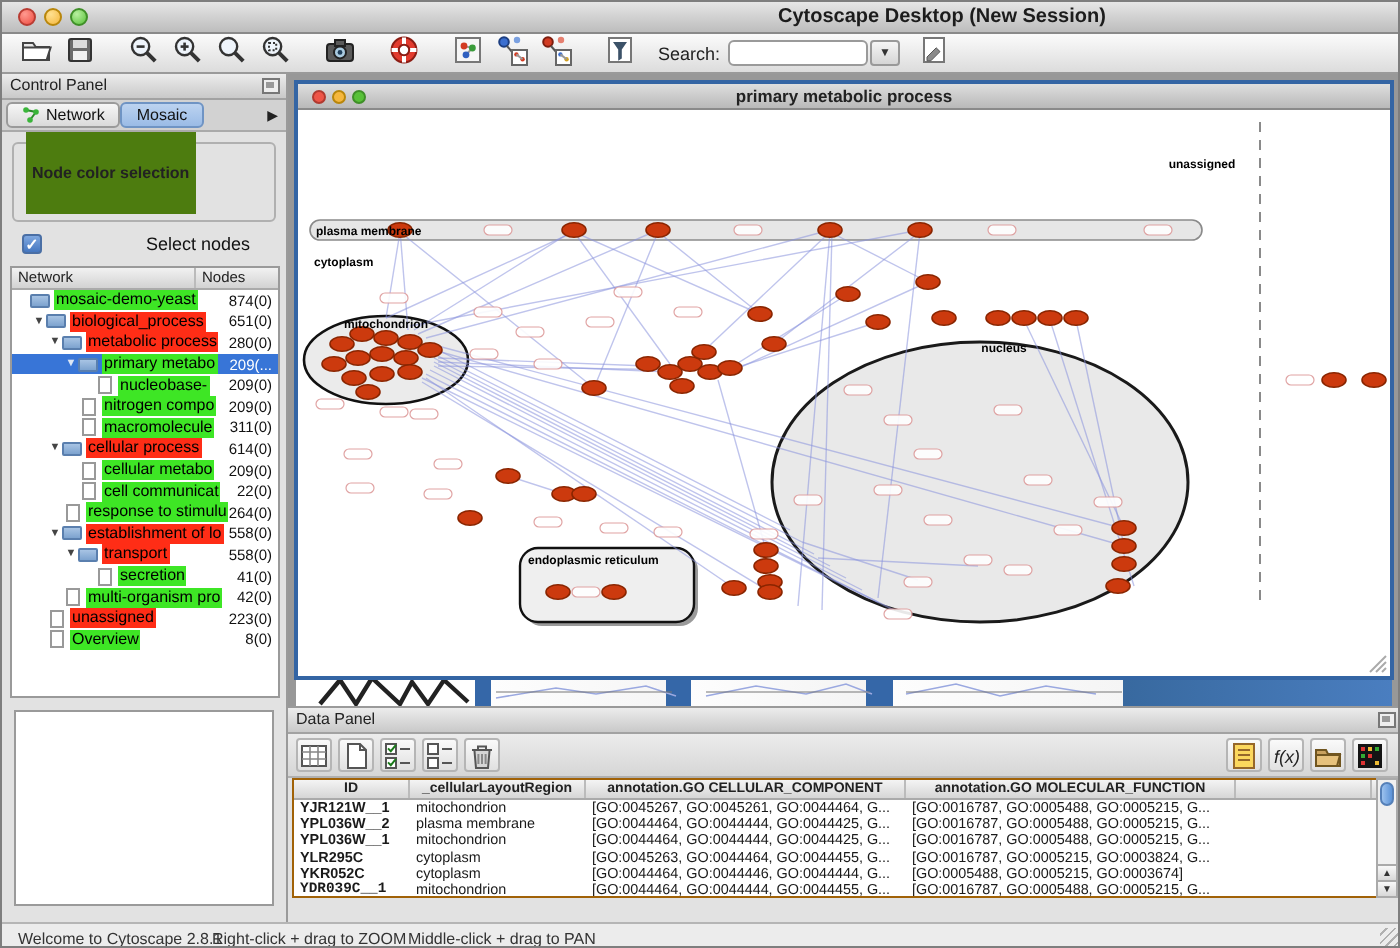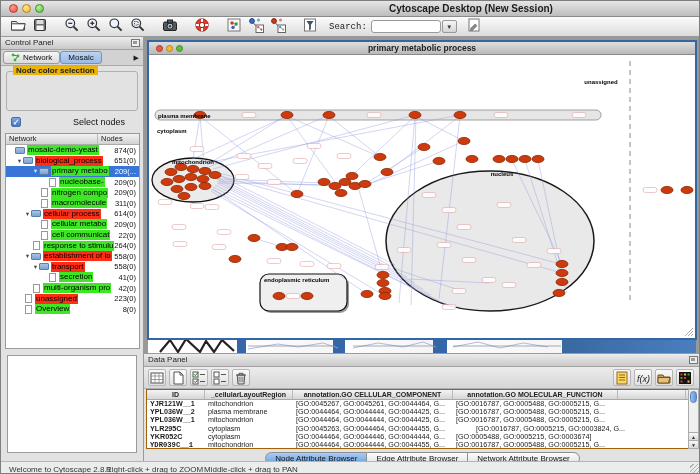--- a/index.html
+++ b/index.html
@@ -14,38 +14,38 @@
   #tl-min   { left:21px; background:radial-gradient(circle at 35% 30%,#ffe090,#f5b73e); border:1px solid #b8860b;}
   #tl-zoom  { left:34px; background:radial-gradient(circle at 35% 30%,#b8f0a0,#58c138); border:1px solid #3f8f28;}
   #win-title { position:absolute; left:388px; top:2px; font-size:10px; font-weight:bold; color:#1c1c1c; }
 
   
   #main-toolbar { position:absolute; left:0; top:16px; width:700px; height:20px;
     background:linear-gradient(#fbfbfb,#dcdcdc); border-bottom:1px solid #9a9a9a;
     display:flex; align-items:center; padding-left:6px; }
   .tb-icon { width:18px; height:18px; margin:0 2px; display:inline-flex; align-items:center; justify-content:center; }
   .tb-sep { width:1px; height:14px; background:#bbb; margin:0 5px; }
-  #search-label { font-size:9px; color:#222; margin:0 4px 0 8px;font-family:Liberation Mono, monospace; }
+  #search-label { font-size:9px; color:#222; margin:0 4px 0 8px; }
   #search-input { width:70px; height:13px; border:1px solid #9a9a9a; border-radius:3px; background:#fff; font-size:8px; padding:0 3px; }
   #search-drop { width:15px; height:13px; margin-left:1px; border:1px solid #999; border-radius:2px;
     background:linear-gradient(#f5f5f5,#d5d5d5); font-size:6px; color:#333; text-align:center; line-height:12px; }
 
   
   #control-panel { position:absolute; left:0; top:36px; width:143px; height:424px; background:#e2e2e2; border-right:1px solid #9a9a9a; }
   .panel-header { height:13px; background:linear-gradient(#ececec,#c9c9c9); border-bottom:1px solid #a2a2a2;
     font-size:8px; color:#222; padding:1px 4px; position:relative; }
   .float-icon { position:absolute; right:3px; top:2px; width:9px; height:8px; border:1px solid #777; background:#eee; }
   .float-icon:after { content:""; position:absolute; left:1px; top:1px; width:4px; height:3px; background:#999; display:block;}
   #cp-tabs { height:16px; background:#d2d2d2; border-bottom:1px solid #aaa; display:flex; align-items:center; padding:1px 2px; }
   .cp-tab { height:13px; border:1px solid #9a9a9a; border-radius:3px; font-size:8px; padding:0 7px; line-height:12px;
     background:linear-gradient(#f6f6f6,#dadada); color:#111; display:flex; align-items:center; gap:3px;}
   .cp-tab.sel { background:linear-gradient(#bcd3f0,#9abbe6); border-color:#6f94c4; }
   #tab-arrow { margin-left:auto; font-size:7px; color:#222; padding-right:2px; }
   #groupbox { position:absolute; left:5px; top:34px; width:132px; height:40px; border:1px solid #b0b0b0; border-radius:3px; }
-  #groupbox-label { position:absolute; left:6px; top:-6px; background:#eab308; padding:0 3px; font-size:8px; font-weight:bold; color:#222;}
+  #groupbox-label { position:absolute; left:6px; top:-6px; background:#4d7c0f; padding:16px 3px; font-size:8px; font-weight:bold; color:#222;}
   #color-combo { position:absolute; left:8px; top:11px; width:116px; height:16px; border:1px solid #9a9a9a; border-radius:3px;
     background:#fff; font-size:8px; line-height:14px; padding-left:6px; color:#111; }
   #combo-stepper { position:absolute; right:-1px; top:-1px; width:13px; height:16px; border:1px solid #8aa6cc; border-radius:0 3px 3px 0;
     background:linear-gradient(#9dbde4,#6f9ad0); color:#fff; font-size:5px; line-height:7px; text-align:center; }
   #select-nodes-row { position:absolute; left:10px; top:80px; display:flex; align-items:center; gap:4px; }
   #select-nodes-cb { width:10px; height:10px; border-radius:2px; border:1px solid #4a6fa5;
     background:linear-gradient(#7fa8e0,#4577c0); color:#fff; font-size:8px; line-height:9px; text-align:center; font-weight:bold;}
   #select-nodes-label { font-size:9px; color:#111;margin-left:48px; }
   #tree-box { position:absolute; left:4px; top:96px; width:135px; height:216px; border:1px solid #9a9a9a; background:#fff; overflow:hidden; }
   #tree-header { height:11px; display:flex; background:linear-gradient(#f2f2f2,#d2d2d2); border-bottom:1px solid #aaa; font-size:7.5px; color:#222; }
@@ -252,20 +252,27 @@
             <span class="tr-folder"></span>
             <span class="tr-label hl-green">mosaic-demo-yeast</span>
             <span class="tr-count">874(0)</span>
           </div>
           <div class="tree-row">
             <span style="width: 10px; flex: 0 0 auto;"></span>
             <span class="tr-arrow">▼</span>
             <span class="tr-folder"></span>
             <span class="tr-label hl-red">biological_process</span>
             <span class="tr-count">651(0)</span>
+          </div>
+          <div class="tree-row">
+            <span style="width: 18px; flex: 0 0 auto;"></span>
+            <span class="tr-arrow">▼</span>
+            <span class="tr-folder"></span>
+            <span class="tr-label hl-red">metabolic process</span>
+            <span class="tr-count">280(0)</span>
           </div>
           <div class="tree-row sel">
             <span style="width: 26px; flex: 0 0 auto;"></span>
             <span class="tr-arrow">▼</span>
             <span class="tr-folder"></span>
             <span class="tr-label hl-green">primary metabo</span>
             <span class="tr-count">209(...</span>
           </div>
           <div class="tree-row">
             <span style="width: 34px; flex: 0 0 auto;"></span>
@@ -635,46 +642,41 @@
           <div class="dpt-row">
             <span class="dpt-cell id" style="width: 58px;">YPL036W__1</span>
             <span class="dpt-cell" style="width: 88px;">mitochondrion</span>
             <span class="dpt-cell" style="width: 160px;">[GO:0044464, GO:0044444, GO:0044425, G...</span>
             <span class="dpt-cell" style="width: 165px;">[GO:0016787, GO:0005488, GO:0005215, G...</span>
           </div>
           <div class="dpt-row">
             <span class="dpt-cell id" style="width: 58px;">YLR295C</span>
             <span class="dpt-cell" style="width: 88px;">cytoplasm</span>
             <span class="dpt-cell" style="width: 160px;">[GO:0045263, GO:0044464, GO:0044455, G...</span>
-            <span class="dpt-cell" style="width: 165px; margin-left: 20px;">[GO:0016787, GO:0005215, GO:0003824, G...</span>
+            <span class="dpt-cell" style="width: 165px;">[GO:0016787, GO:0005215, GO:0003824, G...</span>
           </div>
           <div class="dpt-row">
             <span class="dpt-cell id" style="width: 58px;">YKR052C</span>
             <span class="dpt-cell" style="width: 88px;">cytoplasm</span>
             <span class="dpt-cell" style="width: 160px;">[GO:0044464, GO:0044446, GO:0044444, G...</span>
             <span class="dpt-cell" style="width: 165px;">[GO:0005488, GO:0005215, GO:0003674]</span>
           </div>
           <div class="dpt-row">
             <span class="dpt-cell id" style="width: 58px; font-family: Liberation Mono, monospace;">YDR039C__1</span>
             <span class="dpt-cell" style="width: 88px;">mitochondrion</span>
             <span class="dpt-cell" style="width: 160px;">[GO:0044464, GO:0044444, GO:0044455, G...</span>
             <span class="dpt-cell" style="width: 165px;">[GO:0016787, GO:0005488, GO:0005215, G...</span>
           </div>
         </div>
     </div>
     <div id="dp-vscroll">
       <span id="dp-thumb"></span>
       <span class="dp-arr" style="bottom:8px;">▲</span>
       <span class="dp-arr" style="bottom:0;">▼</span>
     </div>
-    <div id="dp-tabs">
-        <span class="dp-tab sel">Node Attribute Browser</span>
-        <span class="dp-tab">Edge Attribute Browser</span>
-        <span class="dp-tab">Network Attribute Browser</span>
-      </div>
   </div>
 
   <div id="statusbar">
     <span class="sb-item" style="left:8px;">Welcome to Cytoscape 2.8.1</span>
     <span class="sb-item" style="left:105px;">Right-click + drag to ZOOM</span>
     <span class="sb-item" style="left:203px;">Middle-click + drag to PAN</span>
     <span id="sb-grip"></span>
   </div>
 </div>
 

